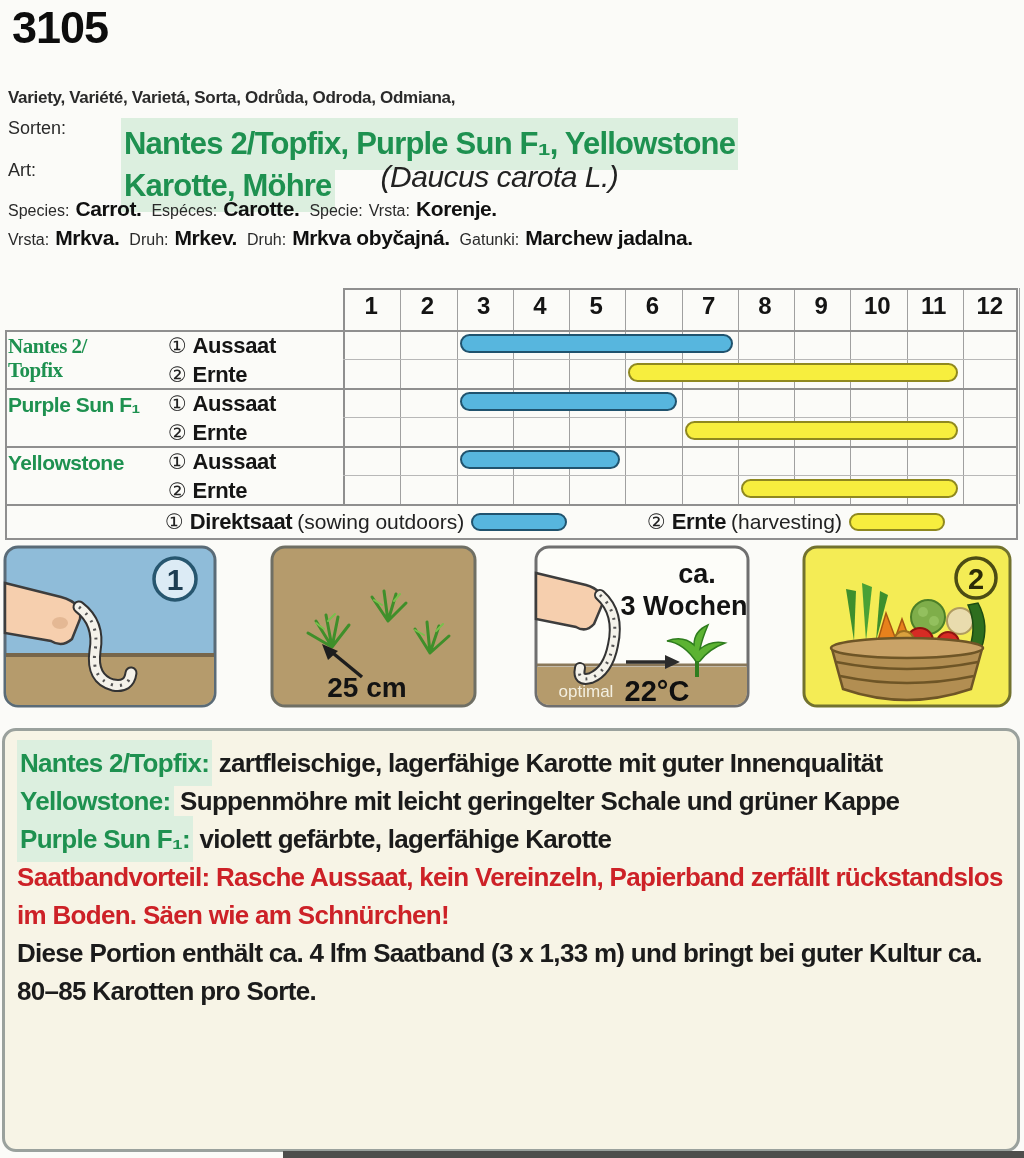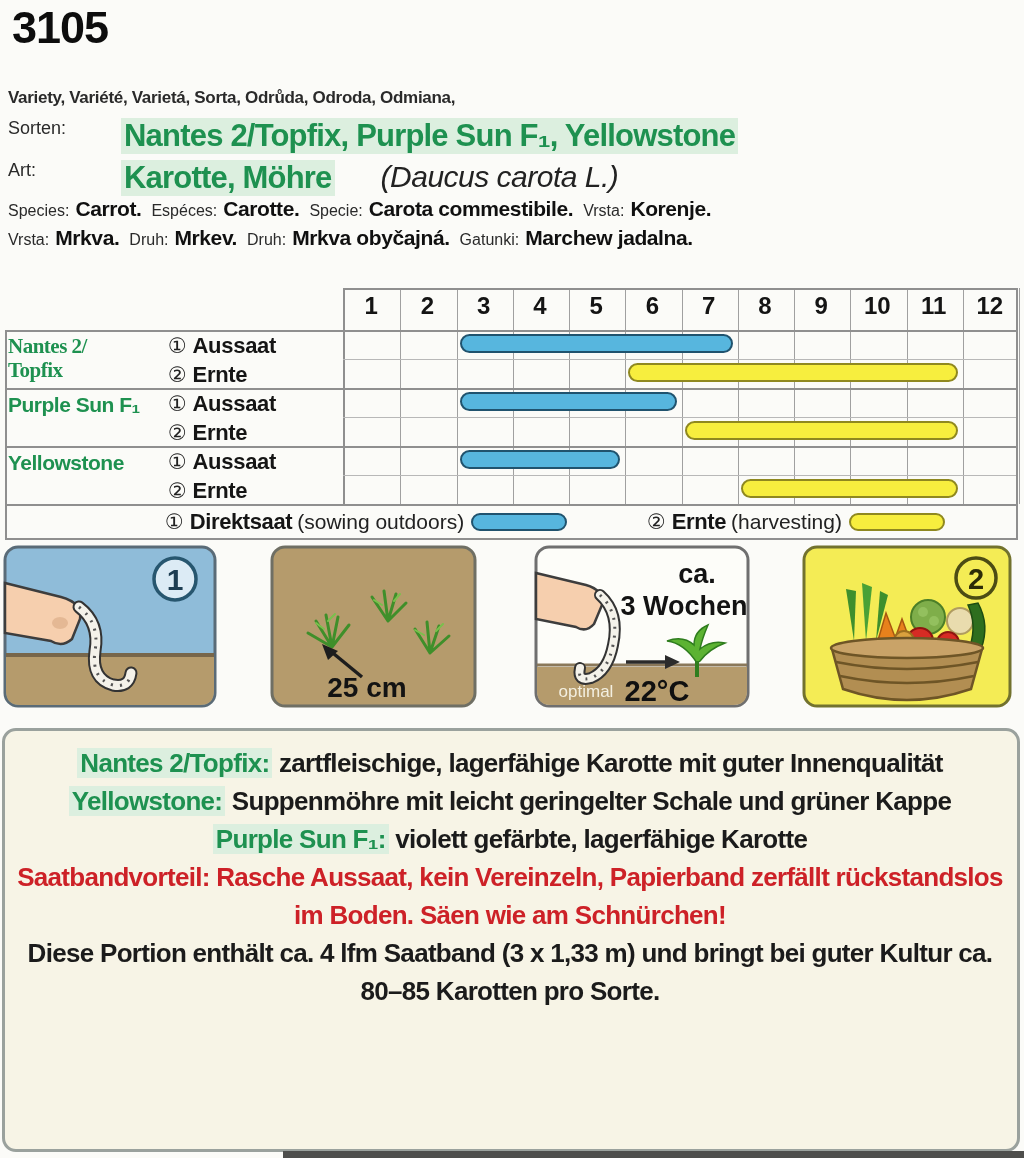--- a/index.html
+++ b/index.html
@@ -8,21 +8,21 @@
     background:#fbfbf8; overflow:hidden;
     font-family:"Liberation Sans","DejaVu Sans",sans-serif; color:#151515;
   }
   
   .code { position:absolute; left:12px; top:2px; font-size:45px; font-weight:bold; color:#0d0d0d; letter-spacing:-1px; }
   .lang-line { position:absolute; left:8px; top:88px; font-size:17px; font-weight:bold; color:#2a2a2a; letter-spacing:-0.3px; }
   .hrow { position:absolute; left:8px; display:flex; align-items:flex-start; white-space:nowrap;gap:36px; }
   .hrow .lbl { font-size:18px; color:#2a2a2a; width:77px; flex:none; font-weight:400; }
   .big { font-size:31px; font-weight:bold; letter-spacing:-0.8px; }
   .green { color:#1e9150; }
-  .hl { background:#dcefdf; padding:0 3px; }
+  .hl { background:#dcefdf; padding:8px 3px; }
   .latin { font-size:30px; font-style:italic; font-weight:400; color:#222; margin-left:10px; letter-spacing:-0.5px; }
   .mixrow { position:absolute; left:8px; display:flex; align-items:baseline; white-space:nowrap; }
   .mixrow .sl { font-size:16px; color:#2a2a2a; margin-right:6px; }
   .mixrow .sv { font-size:21px; font-weight:bold; color:#101010; letter-spacing:-0.4px; margin-right:10px; }
   
   .cal { position:absolute; left:5px; top:288px; width:1013px; height:252px; }
   .cal .line { position:absolute; background:#8f8f8f; }
   .cal .subline { position:absolute; background:#b8b8b8; }
   .grid { position:absolute; left:338px; top:0; width:675px; height:216px; border-left:2px solid #8f8f8f; }
   .gcol { position:absolute; top:0; height:216px; border-right:1px solid #a0a0a0; box-sizing:border-box; }
@@ -38,21 +38,21 @@
   .legend-item { position:absolute; top:5px; display:flex; align-items:center; white-space:nowrap; }
   .ltxt { font-size:22px; font-weight:bold; letter-spacing:-0.4px; }
   .lnote { font-size:21px; font-weight:400; margin-left:5px; color:#222; }
   .pill { width:96px; height:18px; border-radius:10px; box-sizing:border-box; margin-left:7px; }
   
   .panel { position:absolute; top:545px; height:163px; }
   
   .desc { position:absolute; left:2px; top:728px; width:1018px; height:424px; box-sizing:border-box;
           background:#f7f4e6; border:3px solid #9aa19d; border-radius:14px; }
   .desc-inner { padding:13px 14px 0 12px; font-size:26px; font-weight:bold; line-height:38px; letter-spacing:-0.7px; color:#1b1b1b; }
-  .desc-inner p { margin:0;text-align:center; }
+  .desc-inner p { margin:0; }
   .desc-inner p.mt { margin-top:9px; }
   .red { color:#cd2127; }
   .bottom-strip { position:absolute; left:283px; top:1151px; width:741px; height:7px; background:#4e4e4c; }
 </style>
 </head>
 <body>
 
 <div class="page">
 
   <div class="code">3105</div>
@@ -67,21 +67,20 @@
     <span class="big green hl">Karotte, Möhre</span>
     <span class="latin">(Daucus carota L.)</span>
   </div>
 
   <div class="mixrow" style="top:197px;">
     <span class="sl">Species:</span>
     <span class="sv">Carrot.</span>
     <span class="sl">Espéces:</span>
     <span class="sv">Carotte.</span>
     <span class="sl">Specie:</span>
-    <span class="sv">Carota commestibile.</span>
     <span class="sl">Vrsta:</span>
     <span class="sv">Korenje.</span>
   </div>
   <div class="mixrow" style="top:226px;">
     <span class="sl">Vrsta:</span>
     <span class="sv">Mrkva.</span>
     <span class="sl">Druh:</span>
     <span class="sv">Mrkev.</span>
     <span class="sl">Druh:</span>
     <span class="sv">Mrkva obyčajná.</span>

